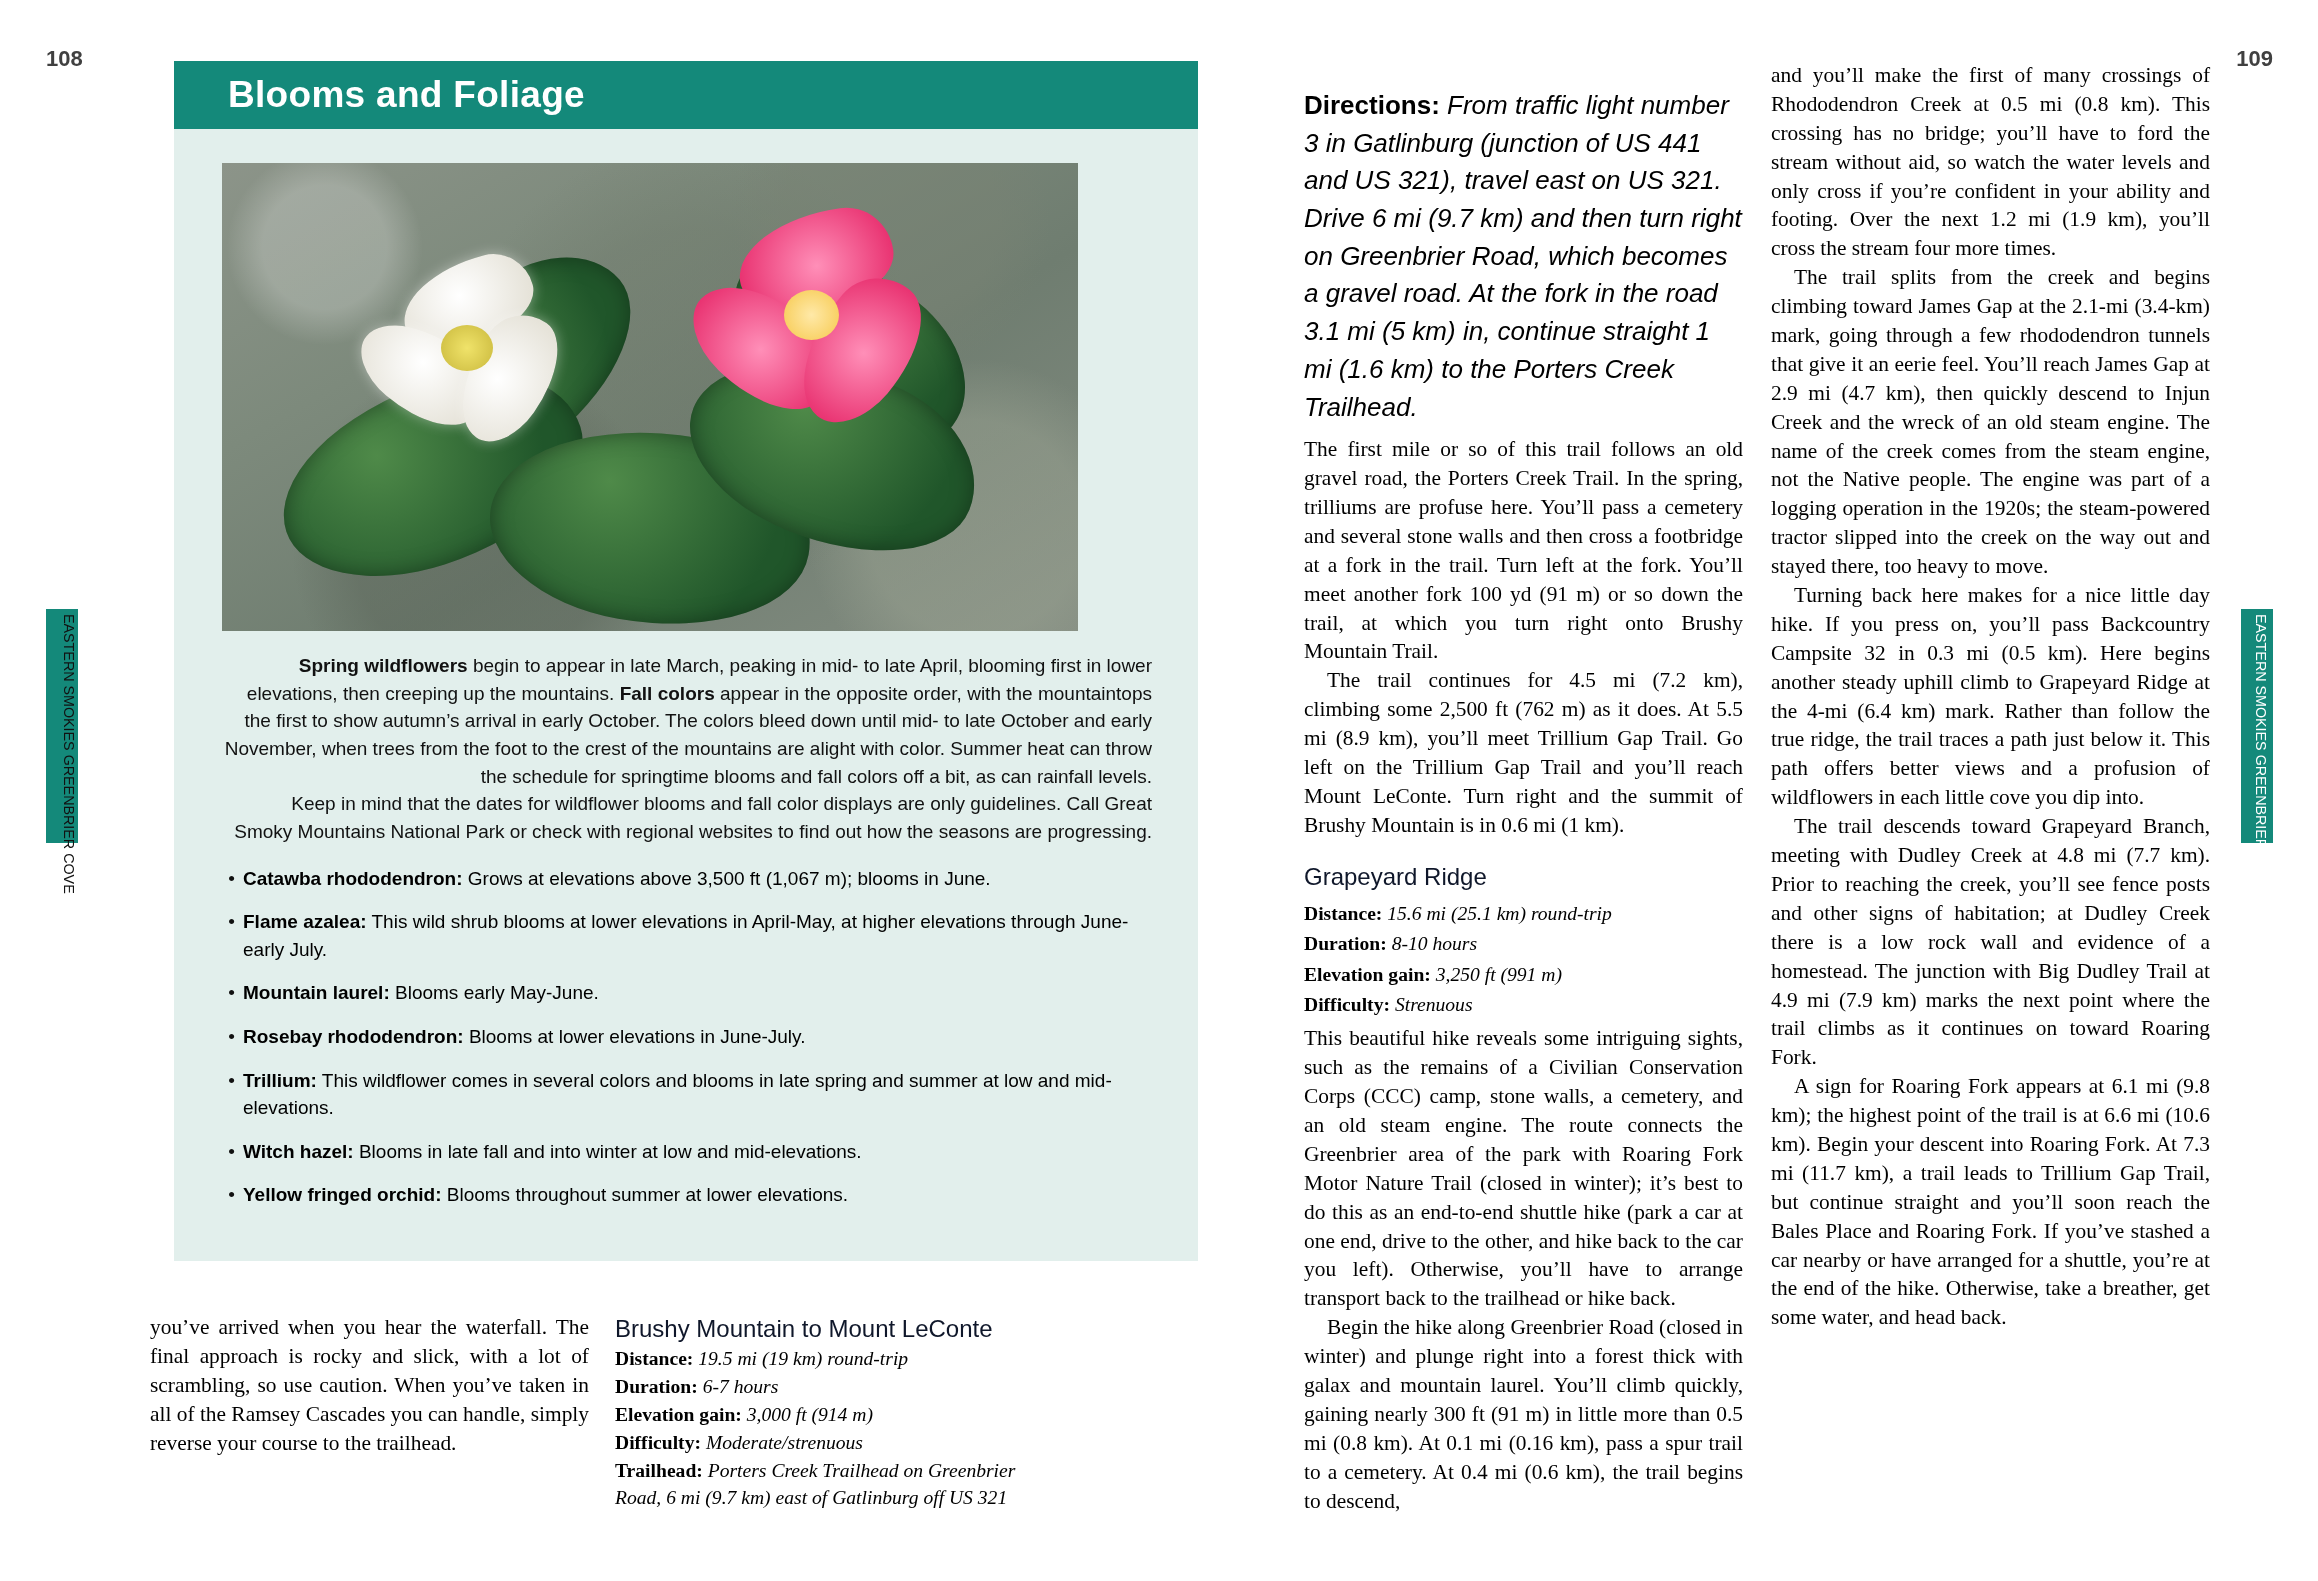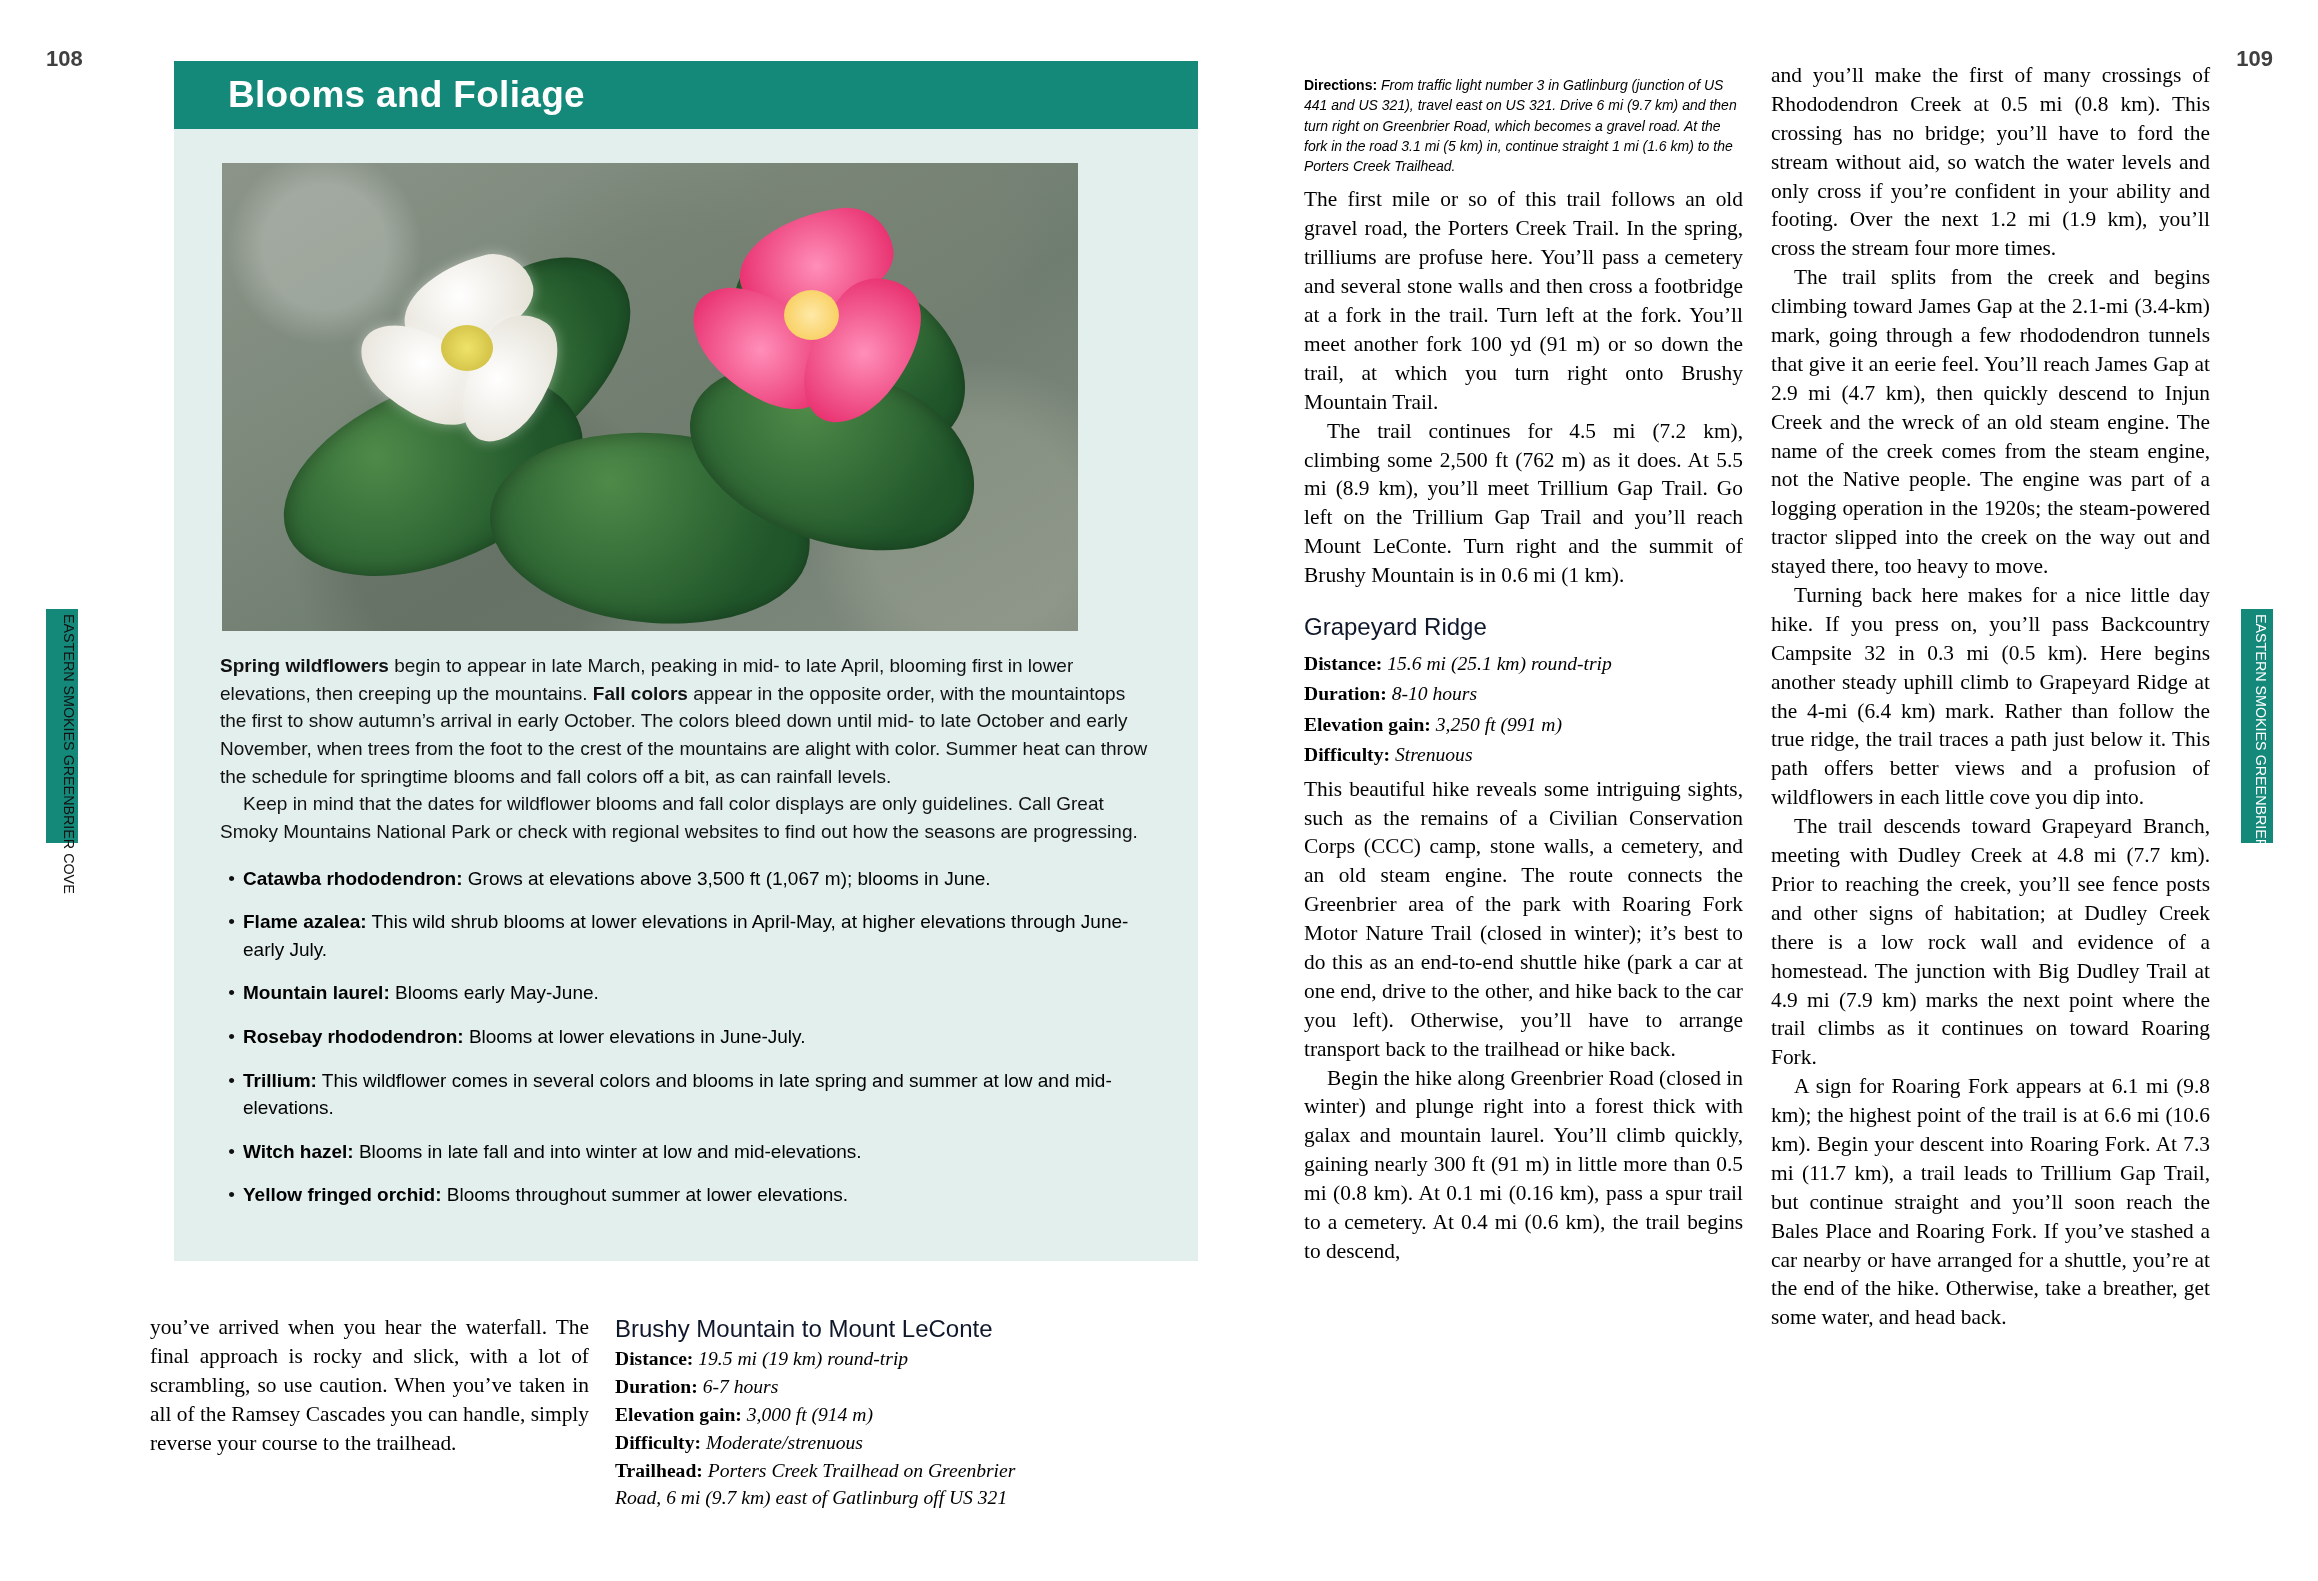--- a/index.html
+++ b/index.html
@@ -182,20 +182,21 @@
     margin-top: 9.8px;
     margin-left: 1.8px;
   }
 
   .sb-text {
     font-family: "Liberation Sans", sans-serif;
     font-size: 19px;
     line-height: 1.45;
     color: #111;
     margin-top: 21.4px;
+    text-align: right;
   }
   .sb-text p { margin: 0; }
   .sb-text p + p { text-indent: 23px; }
   .sb-text b { font-weight: bold; }
 
   .bullets {
     margin-top: 19.6px;
     font-family: "Liberation Sans", sans-serif;
     font-size: 19px;
     line-height: 1.45;
@@ -263,21 +264,21 @@
   }
   .body-txt {
     font-size: 21.4px;
     line-height: 1.35;
     text-align: justify;
   }
   .body-txt p { margin: 0; }
   .body-txt p.ind { text-indent: 23px; }
   .dir-block {
     font-family: "Liberation Sans", sans-serif;
-    font-size: 14px;
+    font-size: 26px;
     line-height: 1.45;
     margin-bottom: 9px;
   }
   .dir-block b { font-weight: bold; }
   .dir-block i { font-style: italic; }
 
   .section-gap { height: 23px; }
 </style>
 </head>
 <body>

